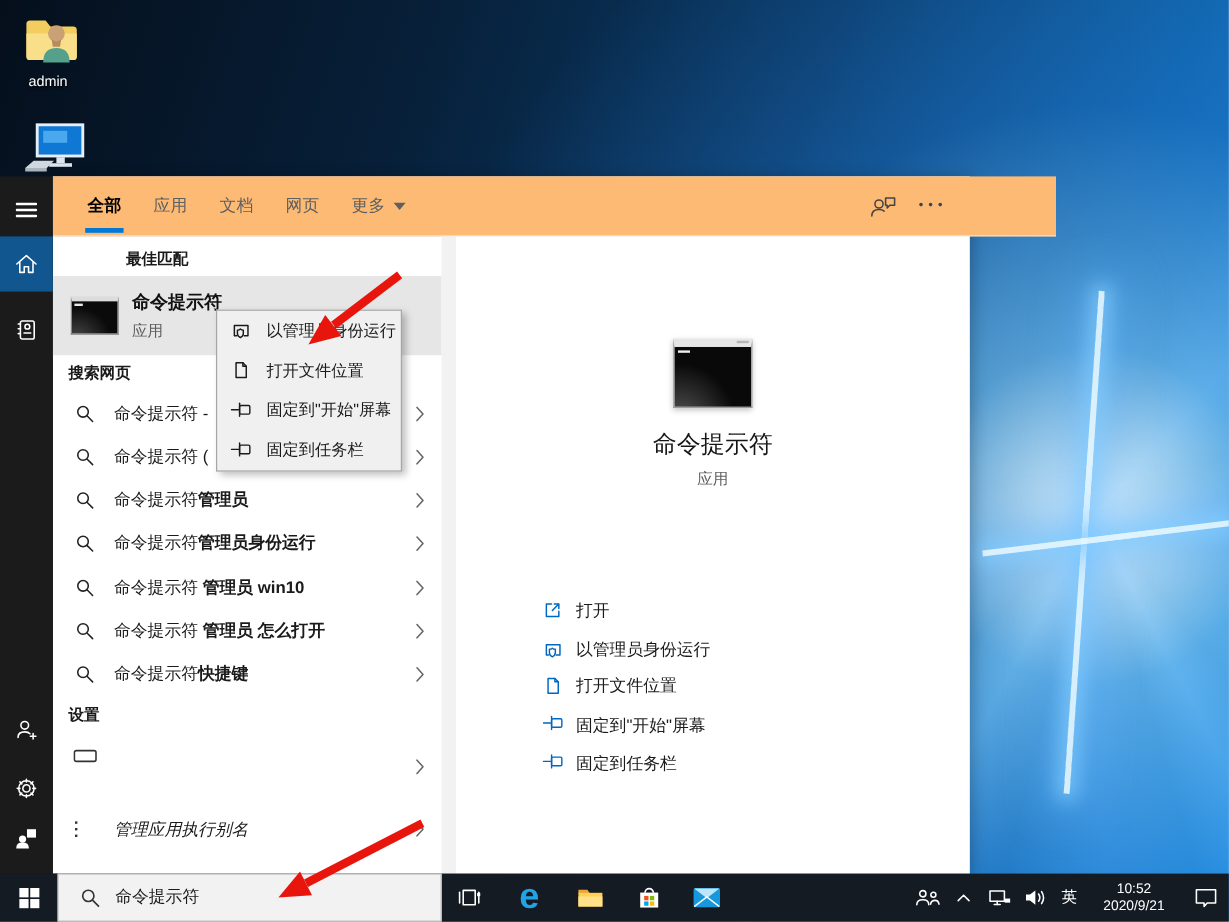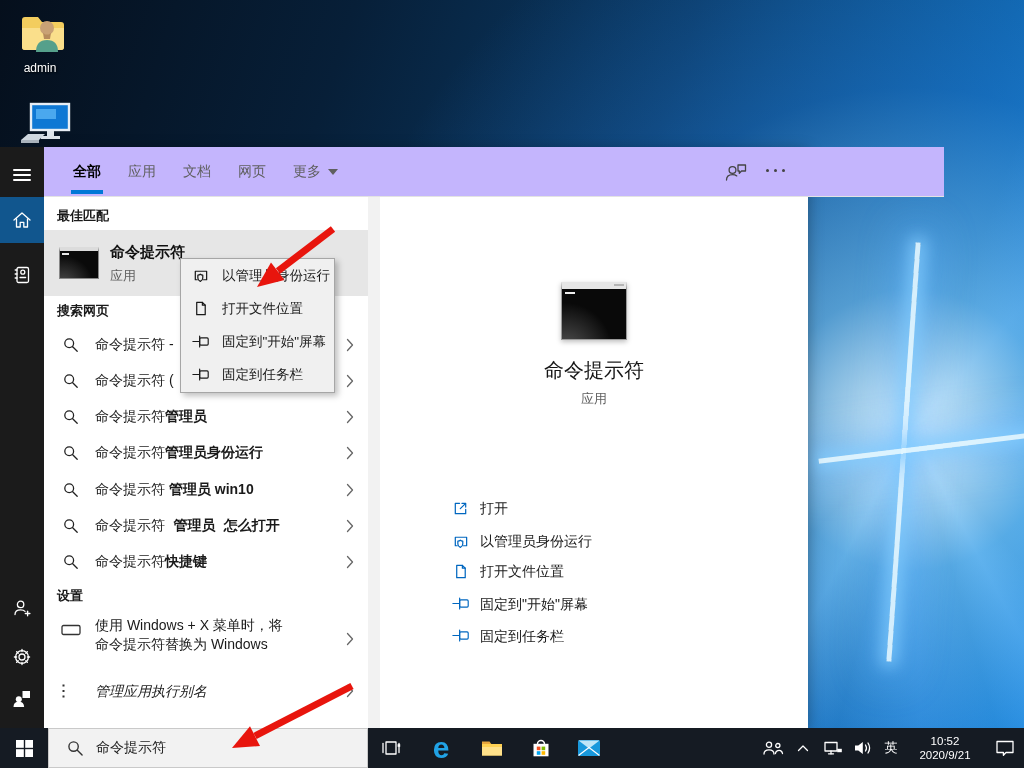--- a/index.html
+++ b/index.html
@@ -24,21 +24,21 @@
     text-shadow:1px 1px 2px rgba(0,0,0,.9); }
 
   
   #rail { left:0; top:147px; width:44px; height:581px; background:#1b1b1b; z-index:3; }
   .rail-ic { position:absolute; left:0; width:44px; height:40px; display:flex;
     align-items:center; justify-content:center; color:#fff; }
   #rail-home { background:#11568e; height:46px; }
 
   #panel { left:44px; top:147px; width:764px; height:581px; background:#fff; z-index:2;
     box-shadow:0 4px 14px rgba(0,0,0,.35); }
-  #tabsrow { position:absolute; left:0; top:0; width:900px; height:50px; background:#c4b5fd;
+  #tabsrow { position:absolute; left:0; top:0; width:836px; height:50px; background:#fdba74;
     border-bottom:1px solid #e3e3e3; display:flex; align-items:center; padding-left:29px; }
   .tab { position:relative; margin-right:27px; font-size:14px; color:#5f5f5f; height:50px;
     display:flex; align-items:center; }
   .tab.active { color:#000; font-weight:bold; }
   .tab.active::after { content:""; position:absolute; left:-2px; right:-2px; bottom:3px;
     height:4px; background:#0078d7; }
   .caret-down { width:0; height:0; border-left:5px solid transparent; border-right:5px solid transparent;
     border-top:6px solid #5f5f5f; margin-left:7px; }
   #hdr-dots { position:absolute; left:722px; top:22px; width:26px; display:flex; gap:5px; }
   #hdr-dots i { width:3px; height:3px; border-radius:50%; background:#444; }
@@ -206,21 +206,21 @@
         <path d="M2.5 18 q0-5.4 6-5.4 q2.8 0 4.3 1.3"></path>
       <path d="M14 3 h7.5 v6 h-4 l-2.2 2.2 v-2.2 H14 z"></path>
     </svg>
   </div>
   <div id="hdr-dots">
       <i></i>
       <i></i>
       <i></i>
     </div>
 
-  <div class="sec-hdr" style="top:60px;">最佳匹配</div>
+  <div class="sec-hdr" style="top:60px;margin-left:48px;">最佳匹配</div>
 
   <div id="bestrow">
     <div class="cmd-ic-s"></div>
     <div id="best-title">命令提示符</div>
     <div id="best-sub">应用</div>
   </div>
 
   <div class="sec-hdr" style="top:155px;">搜索网页</div>
 
   <div class="srow" style="top:180px;">
@@ -266,21 +266,21 @@
   <div class="srow" style="top:325px;">
     <span class="mag"><svg class="s" width="16" height="16" viewBox="0 0 16 16">
           <circle cx="6.2" cy="6.2" r="4.4"></circle>
           <line x1="9.7" y1="9.7" x2="14.2" y2="14.2"></line>
         </svg></span>
     <span class="txt"><span>命令提示符 </span><b>管理员 win10</b></span>
     <span class="chev"><svg class="s" width="8" height="14" viewBox="0 0 8 14">
           <polyline points="1.5,1.5 6.5,7 1.5,12.5"></polyline>
         </svg></span>
   </div>
-  <div class="srow" style="top:361px;font-family:Liberation Mono, monospace;">
+  <div class="srow" style="top:361px;">
     <span class="mag"><svg class="s" width="16" height="16" viewBox="0 0 16 16">
           <circle cx="6.2" cy="6.2" r="4.4"></circle>
           <line x1="9.7" y1="9.7" x2="14.2" y2="14.2"></line>
         </svg></span>
     <span class="txt"><span>命令提示符 </span><b>管理员 怎么打开</b></span>
     <span class="chev"><svg class="s" width="8" height="14" viewBox="0 0 8 14">
           <polyline points="1.5,1.5 6.5,7 1.5,12.5"></polyline>
         </svg></span>
   </div>
   <div class="srow" style="top:397px;">
@@ -294,23 +294,20 @@
         </svg></span>
   </div>
 
   <div class="sec-hdr" style="top:440px;">设置</div>
 
   <div class="set-row" style="top:464px; height:56px;">
     <span class="ic" style="top:12px;">
       <svg class="s" width="20" height="14" viewBox="0 0 20 14">
           <rect x="1" y="2.5" width="18" height="9" rx="1.5"></rect>
         </svg></span>
-    <span class="txt" style="top:5px;">
-      <span>使用 Windows + X 菜单时，将</span><br>
-      <span>命令提示符替换为 Windows</span></span>
     <span class="chev" style="top:21px;">
       <svg class="s" width="8" height="14" viewBox="0 0 8 14">
           <polyline points="1.5,1.5 6.5,7 1.5,12.5"></polyline>
         </svg></span>
   </div>
   <div class="set-row" style="top:526px; height:36px;font-style:italic;">
     <span class="ic" style="top:10px;">
       <svg width="18" height="16" viewBox="0 0 18 16">
           <g class="s">
             <line x1="6" y1="2.5" x2="16" y2="2.5"></line>

